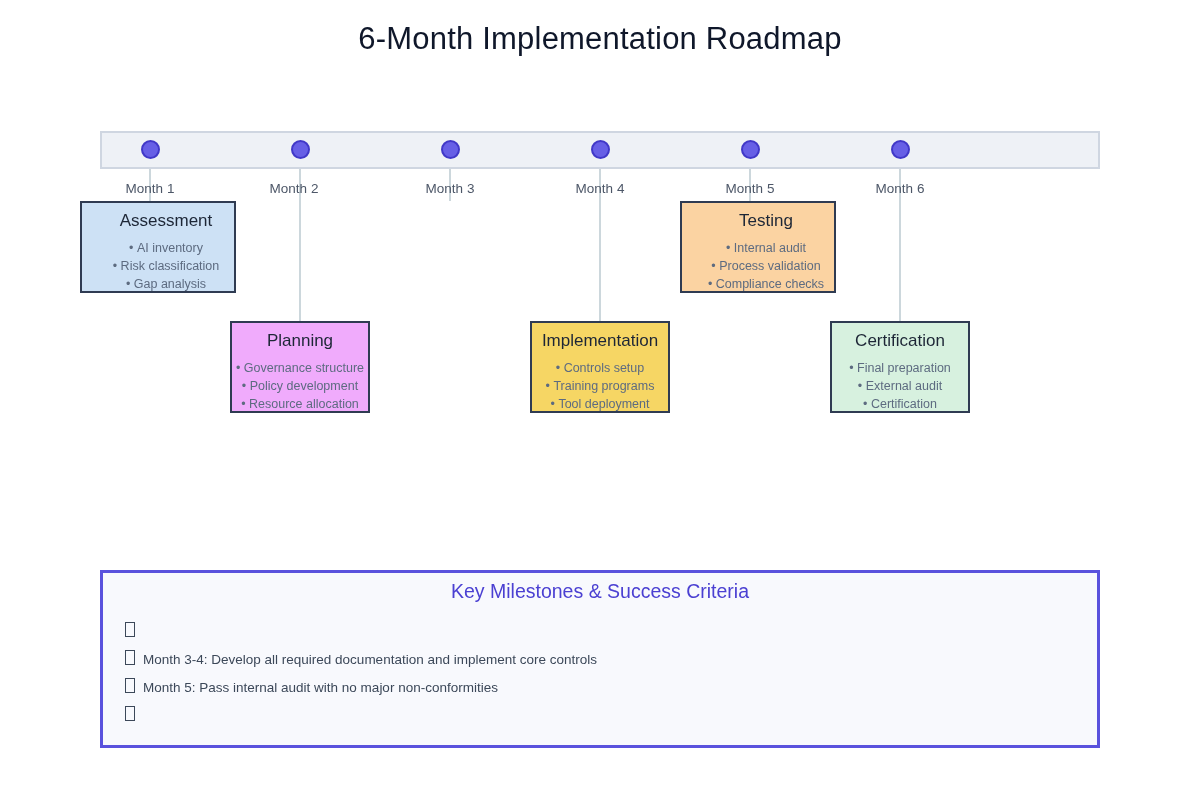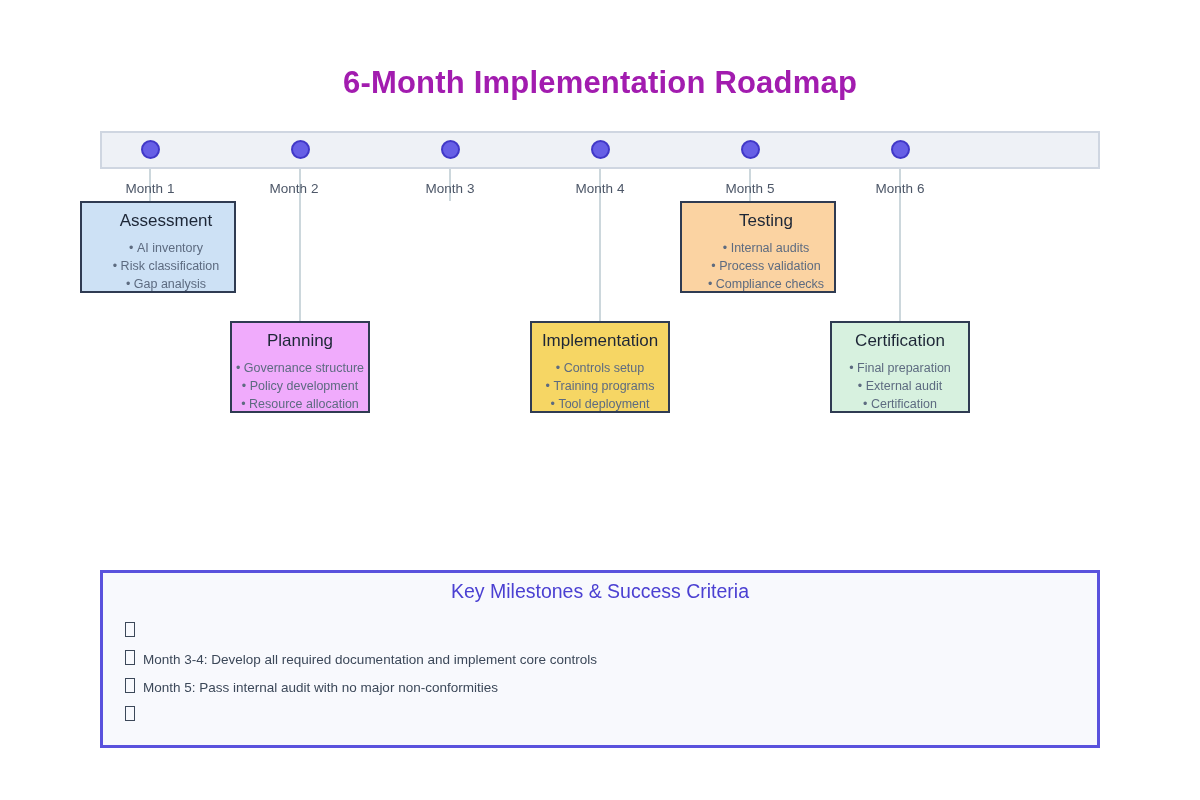--- a/index.html
+++ b/index.html
@@ -2,21 +2,21 @@
 <html><head>
 <meta charset="utf-8">
 <style>
   html,body{margin:0;padding:0;background:#ffffff;}
   .stage{
     position:relative;width:1200px;height:800px;background:#ffffff;
     font-family:"Liberation Sans", sans-serif;overflow:hidden;
   }
   .page-title{
     position:absolute;top:21px;left:0;width:1200px;text-align:center;
-    font-size:31px;font-weight:700;color:#a21caf;letter-spacing:0.2px;margin-top:44px;
+    font-size:31px;font-weight:400;color:#0f172a;letter-spacing:0.2px;
   }
   .timeline-bar{
     position:absolute;left:100px;top:131px;width:996px;height:34px;
     background:#eef1f6;border:2px solid #cfd6e1;
   }
   .dot{
     position:absolute;top:140px;width:15px;height:15px;border-radius:50%;
     background:#675fe6;border:2px solid #4138c8;
   }
   .connector{
@@ -109,21 +109,21 @@
 
   <div class="phase bottom f-implementation" style="left:530px">
     <div class="phase-title">Implementation</div>
     <div class="phase-item">Controls setup</div>
     <div class="phase-item">Training programs</div>
     <div class="phase-item">Tool deployment</div>
   </div>
 
   <div class="phase top f-testing" style="left:680px">
     <div class="phase-title">Testing</div>
-    <div class="phase-item">Internal audits</div>
+    <div class="phase-item">Internal audit</div>
     <div class="phase-item">Process validation</div>
     <div class="phase-item">Compliance checks</div>
   </div>
 
   <div class="phase bottom f-certification" style="left:830px">
     <div class="phase-title">Certification</div>
     <div class="phase-item">Final preparation</div>
     <div class="phase-item">External audit</div>
     <div class="phase-item">Certification</div>
   </div>

